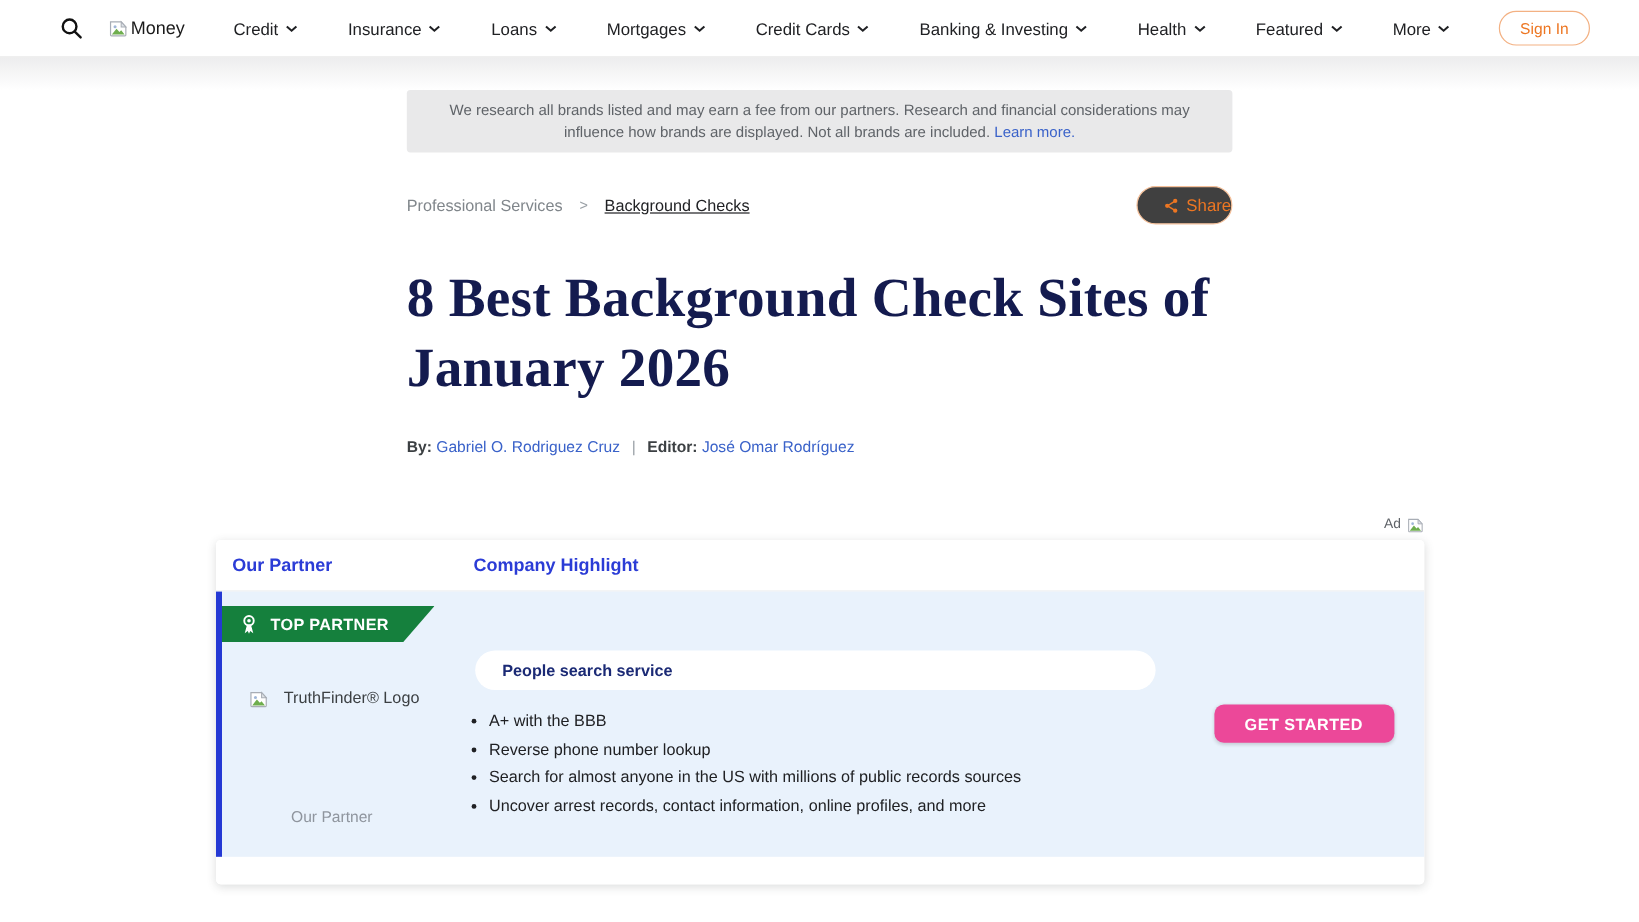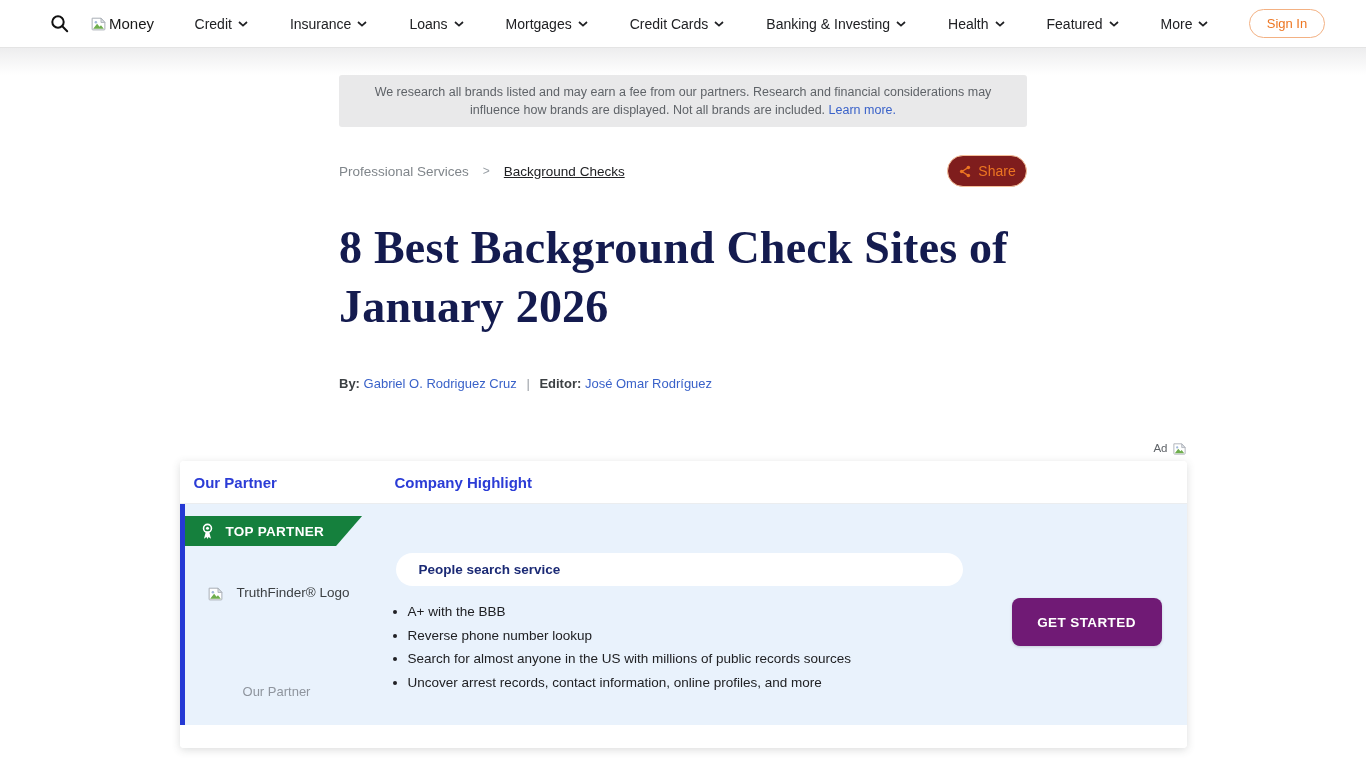--- a/index.html
+++ b/index.html
@@ -24,28 +24,28 @@
 
   .disclaimer { background:#e9e9ea; border-radius:3px; padding:8px 30px;
                 font-size:12.5px; line-height:18px; color:#5f6368; text-align:center; }
   .disclaimer a { color:#3a62c9; text-decoration:none; }
 
   .crumb-row { margin-top:28px; height:32px; display:flex; align-items:center; position:relative; }
   .crumb-parent { font-size:13.5px; color:#80868b; cursor:pointer; }
   .crumb-sep { font-size:12px; color:#9aa0a6; margin:0 14px; }
   .crumb-current { font-size:13.5px; color:#202124; text-decoration:underline; cursor:pointer; }
   .share-btn { position:absolute; right:0; top:0; width:80px; height:32px; border-radius:16px;
-               border:1px solid #f5c09a; background:#7f1d1d; color:#ed7622; font-size:14px;
-               font-family:inherit; display:flex; align-items:center; justify-content:center;
+               border:1px solid #f5c09a; background:#404040; color:#ed7622; font-size:14px;
+               font-family:inherit; display:flex; align-items:center; justify-content:flex-end;
                gap:6px; cursor:pointer; }
 
   h1.title { margin-top:31px; font-family:"Liberation Serif", serif; font-weight:700;
              font-size:46px; line-height:59px; color:#141b4f; letter-spacing:0.2px; }
 
-  .byline { margin-top:40px; font-size:13px; color:#3c4043; }
+  .byline { margin-top:29px; font-size:13px; color:#3c4043; }
   .byline .b, .publine .b { font-weight:bold; color:#3c4043; }
   .byline a { color:#3a62c9; text-decoration:none; cursor:pointer; }
   .sep { color:#9aa0a6; margin:0 6px; }
   .publine { margin-top:9px; font-size:13px; color:#5f6368; }
   .publine .date { color:#5f6368; }
   .publine .read { font-weight:bold; color:#5f6368; }
 
   
   .table-wrap { width:1007px; margin:49px auto 0; }
   .ad-row { display:flex; justify-content:flex-end; align-items:center; gap:4px;
@@ -68,22 +68,22 @@
   .partner-caption { position:absolute; left:12px; top:180px; width:160px; text-align:center;
                      font-size:13px; color:#8f959e; }
 
   .pill { position:absolute; left:211px; top:49px; width:567px; height:33px; background:#fff;
           border-radius:17px; display:flex; align-items:center; padding-left:23px;
           font-size:13.5px; font-weight:bold; color:#1b2a75; }
   .bullets { position:absolute; left:206px; top:100px; list-style:disc; padding-left:17px;
              font-size:13.5px; color:#202124; }
   .bullets li { margin-bottom:8.5px; }
 
-  .cta-btn { position:absolute; right:25px; top:94px; width:150px; height:48px;
-             background:#701a75; border:none; border-radius:8px; color:#fff;
+  .cta-btn { position:absolute; right:25px; top:94px; width:150px; height:32px;
+             background:#ec4899; border:none; border-radius:8px; color:#fff;
              font-size:13.5px; font-weight:bold; letter-spacing:0.4px;
              font-family:inherit; cursor:pointer; box-shadow:0 1px 3px rgba(0,0,0,0.15); }
 
   .card-next { height:23px; background:#fff; }
 
   .hidden-defs { position:absolute; width:0; height:0; overflow:hidden; }
 </style>
 </head>
 <body>
 

